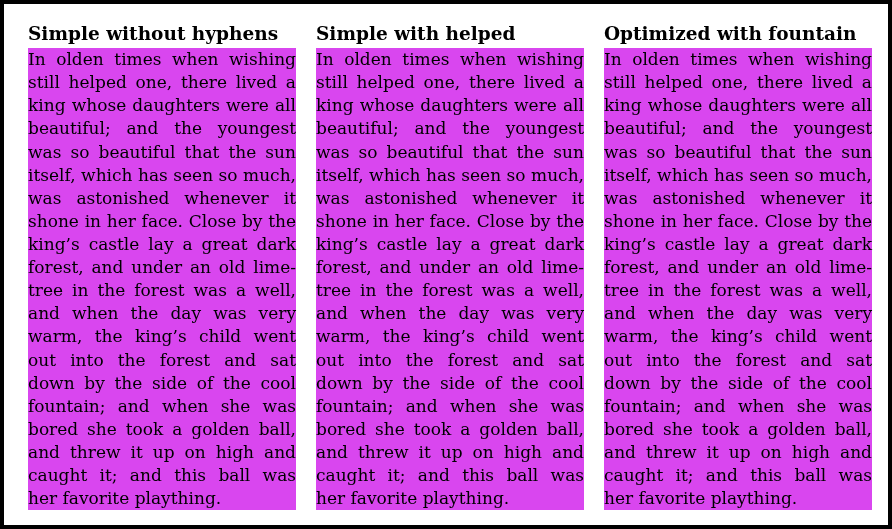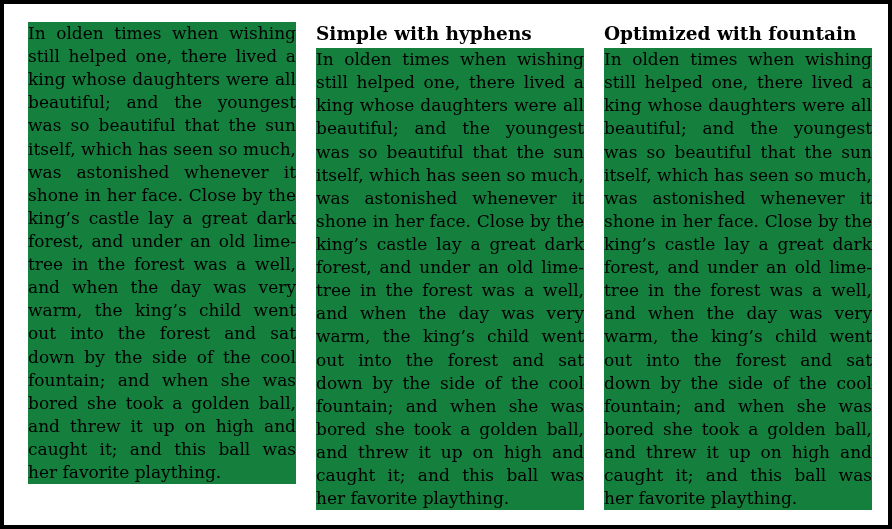--- a/index.html
+++ b/index.html
@@ -40,21 +40,21 @@
   .col-title {
     font-family: "DejaVu Serif", serif;
     font-weight: bold;
     font-size: 18.5px;
     line-height: 1.25;
     color: #000000;
     margin: 0 0 3px 0;
     white-space: nowrap;
   }
   .col-body {
-    background: #15803d;
+    background: #d946ef;
     color: #000000;
     font-size: 17px;
     line-height: 1.36;
     text-align: justify;
     margin: 0;
     padding: 0;
     -webkit-hyphens: none;
     hyphens: none;
     word-spacing: 0;
   }
@@ -73,25 +73,26 @@
     text-align: justify;
   }
 </style>
 </head>
 <body>
 
 <div class="page">
   <div class="columns">
 
     <div class="col col-1">
+      <div class="col-title">Simple without hyphens</div>
       <div class="col-body nohyph" lang="en">In olden times when wishing still helped one, there lived a king whose daughters were all beautiful; and the youngest was so beautiful that the sun itself, which has seen so much, was astonished whenever it shone in her face. Close by the king’s castle lay a great dark forest, and under an old lime-tree in the forest was a well, and when the day was very warm, the king’s child went out into the forest and sat down by the side of the cool fountain; and when she was bored she took a golden ball, and threw it up on high and caught it; and this ball was her favorite plaything.</div>
     </div>
 
     <div class="col col-2">
-      <div class="col-title">Simple with hyphens</div>
+      <div class="col-title">Simple with helped</div>
       <div class="col-body hyph" lang="en">In olden times when wishing still helped one, there lived a king whose daughters were all beautiful; and the youngest was so beautiful that the sun itself, which has seen so much, was astonished whenever it shone in her face. Close by the king’s castle lay a great dark forest, and under an old lime-tree in the forest was a well, and when the day was very warm, the king’s child went out into the forest and sat down by the side of the cool fountain; and when she was bored she took a golden ball, and threw it up on high and caught it; and this ball was her favorite plaything.</div>
     </div>
 
     <div class="col col-3">
       <div class="col-title">Optimized with fountain</div>
       <div class="col-body hyph optimized" lang="en">In olden times when wishing still helped one, there lived a king whose daughters were all beautiful; and the youngest was so beautiful that the sun itself, which has seen so much, was astonished whenever it shone in her face. Close by the king’s castle lay a great dark forest, and under an old lime-tree in the forest was a well, and when the day was very warm, the king’s child went out into the forest and sat down by the side of the cool fountain; and when she was bored she took a golden ball, and threw it up on high and caught it; and this ball was her favorite plaything.</div>
     </div>
 
   </div>
 </div>

